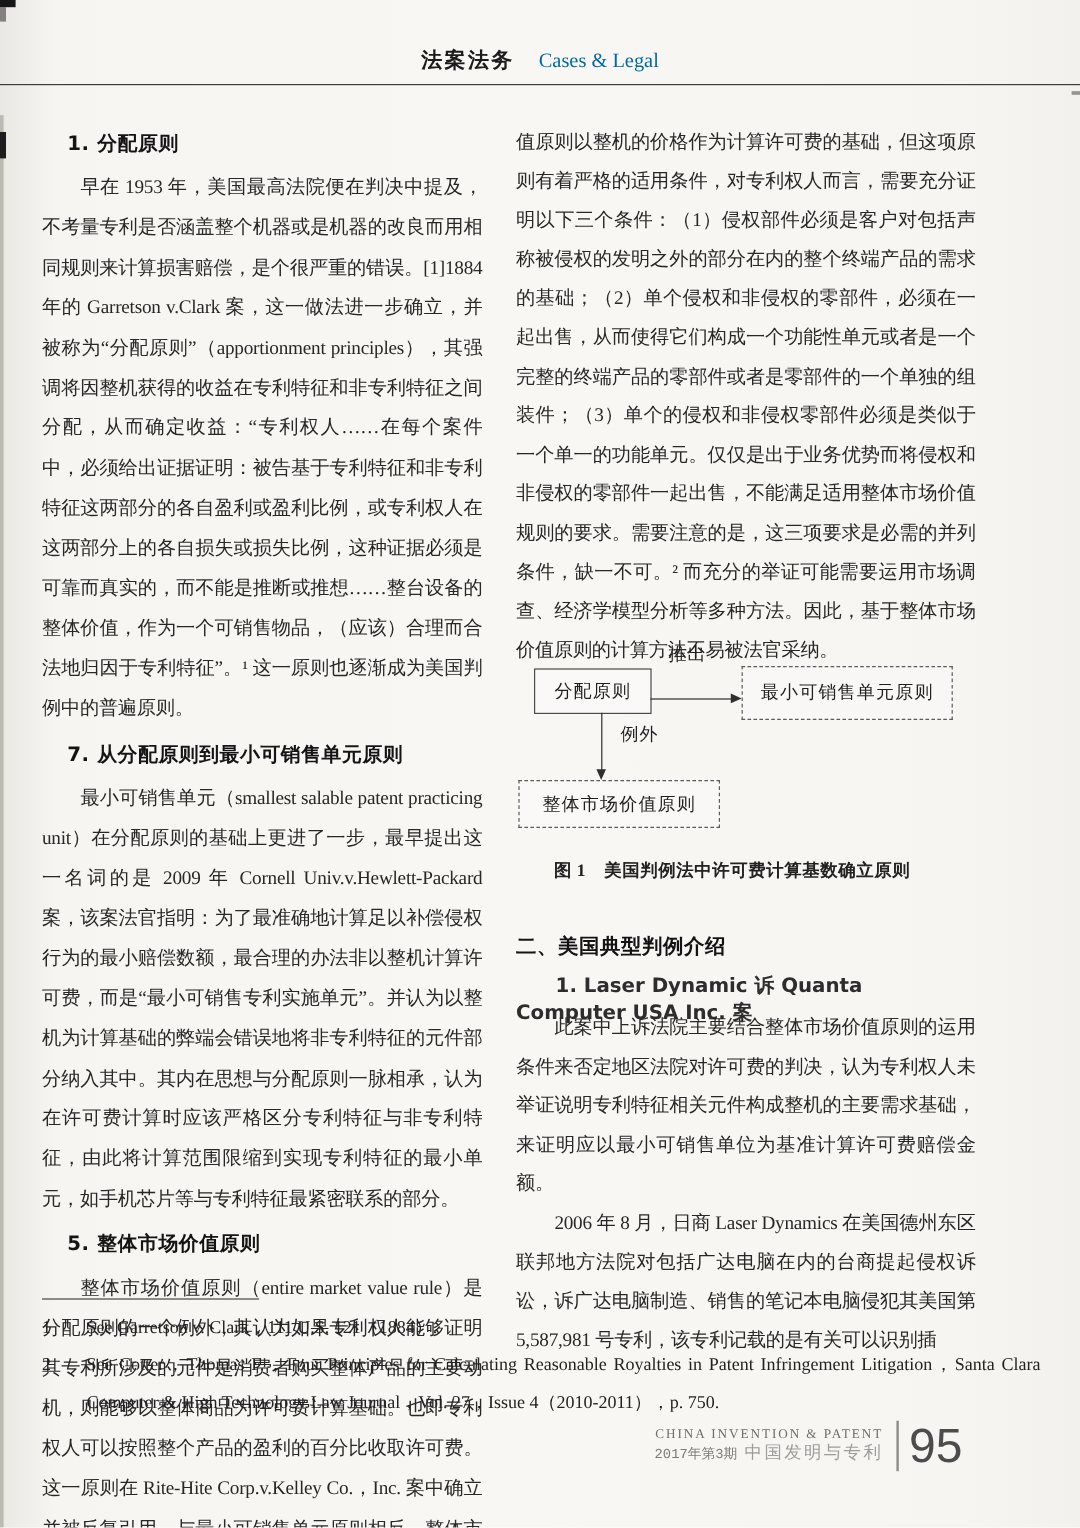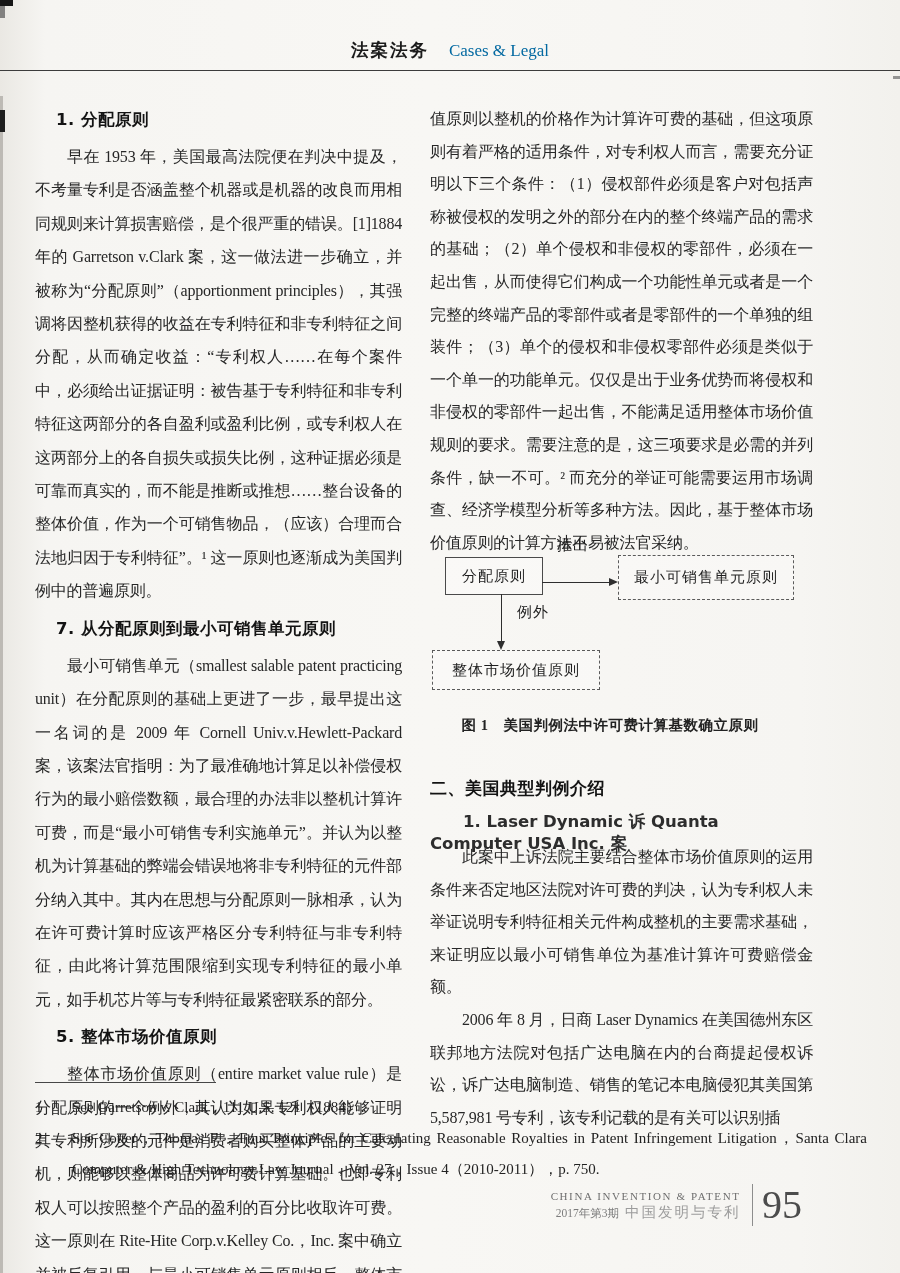--- a/index.html
+++ b/index.html
@@ -57,25 +57,25 @@
   .footnotes{position:absolute;left:35px;top:1082px;width:832px;}
   .fn-rule{width:181px;height:1.3px;background:#474747;margin-bottom:9px;}
   .fn-row{display:flex;font-size:15px;line-height:31px;color:#222;}
   .fn-num{width:37px;flex:0 0 37px;}
   .fn-text{flex:1;text-align:justify;}
 
   
   .footer{position:absolute;top:1184px;right:98px;display:flex;align-items:center;}
   .f-lines{text-align:right;margin-right:9px;}
   .f-en{font-size:11px;letter-spacing:1.6px;color:#6e6e6e;line-height:14px;white-space:nowrap;}
-  .f-cn{white-space:nowrap;line-height:18px;}
+  .f-cn{white-space:nowrap;line-height:18px;font-family:Liberation Mono, monospace;}
   .f-issue{font-size:11.5px;color:#7c7c7c;margin-right:6px;}
   .f-journal{font-size:14.5px;color:#9c9c9c;letter-spacing:2px;}
   .f-div{width:1.5px;height:42px;background:#8d8d8d;margin:0 9px 0 2px;}
-  .f-page{font-size:40px;color:#4c4c4c;font-family:Liberation Serif, serif;font-weight:400;line-height:42px;}
+  .f-page{font-size:40px;color:#4c4c4c;font-family:Liberation Sans, sans-serif;font-weight:400;line-height:42px;}
 </style>
 </head>
 <body>
 
 <div class="edge-strip"></div>
 <div class="mark-a"></div>
 <div class="mark-b"></div>
 <div class="mark-c"></div>
 <div class="mark-d"></div>
 

